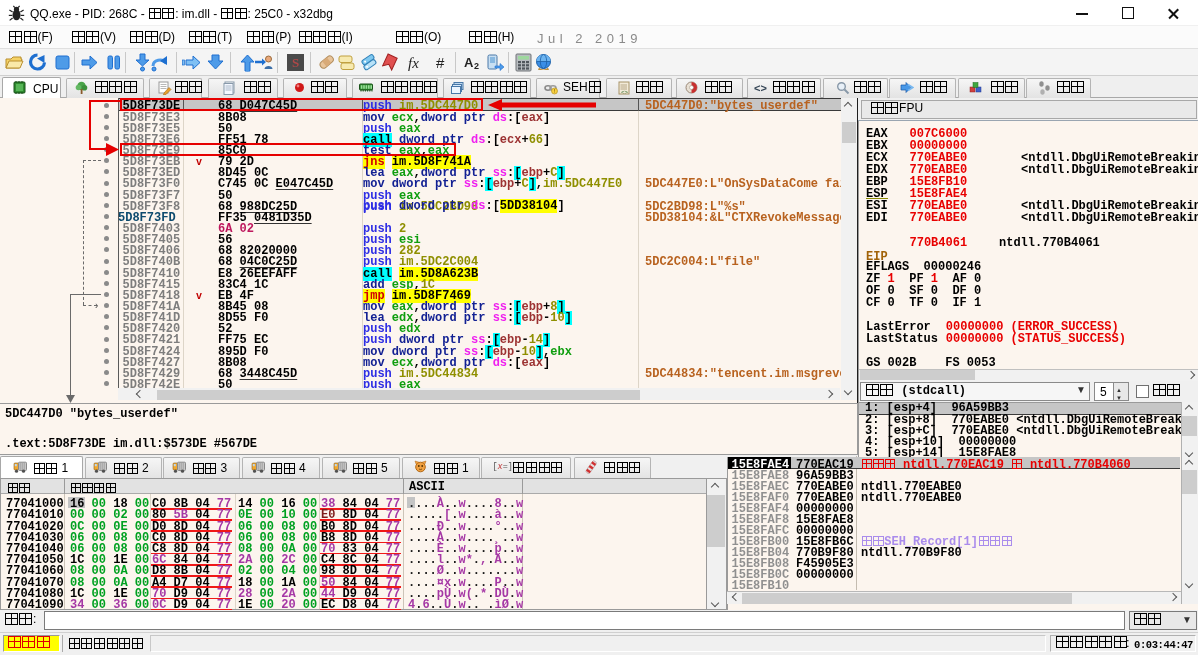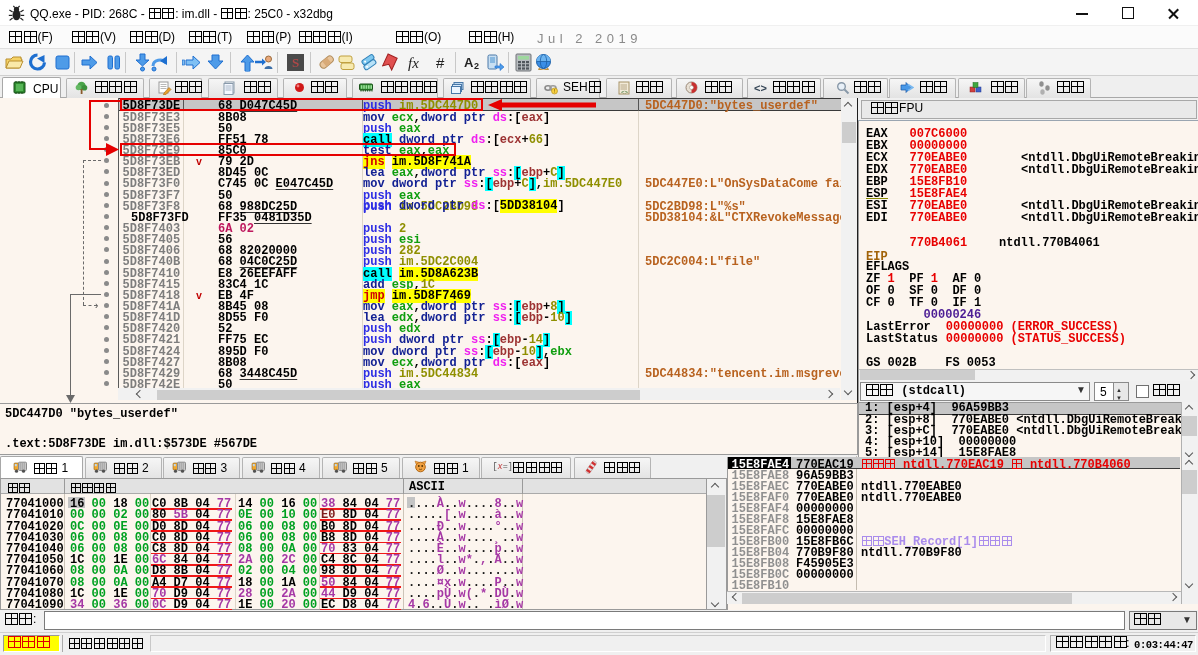--- a/index.html
+++ b/index.html
@@ -347,21 +347,21 @@
 <div style="position:absolute;left:104px;top:191.7px;width:5px;height:5px;border-radius:50%;background:#8a8a8a"></div>
 <div class="m" style="left:122.5px;top:189.5px;color:#7d7d7d;">5D8F73F7</div>
 <div class="m" style="left:218px;top:189.5px;color:#000;">50</div>
 <div class="m" style="left:363px;top:189.5px;color:#000;"><s class="cB">push</s> <s class="cG">eax</s></div>
 <div style="position:absolute;left:104px;top:202.89999999999998px;width:5px;height:5px;border-radius:50%;background:#8a8a8a"></div>
 <div class="m" style="left:122.5px;top:200.7px;color:#7d7d7d;">5D8F73F8</div>
 <div class="m" style="left:218px;top:200.7px;color:#000;">68 <u>988DC25D</u></div>
 <div class="m" style="left:363px;top:200.7px;color:#000;"><s class="cB">push</s> <s class="cO">im.5DC2BD98</s></div>
 <div class="m" style="left:645px;top:200.7px;color:#b8621f;">5DC2BD98:L"%s"</div>
 <div style="position:absolute;left:104px;top:214.0px;width:5px;height:5px;border-radius:50%;background:#8a8a8a"></div>
-<div class="m" style="left:131px;top:211.8px;color:#000000;">5D8F73FD</div>
+<div class="m" style="left:118px;top:211.8px;color:#0c4a6e;">5D8F73FD</div>
 <div class="m" style="left:218px;top:211.8px;color:#000;">FF35 <u>0481D35D</u></div>
 <div class="m" style="left:363px;top:200px;color:#000;"><s class="cB">push</s> <s class="cN">dword ptr</s> <s class="cM">ds</s>:[<s class="cY">5DD38104</s>]</div>
 <div class="m" style="left:645px;top:211.8px;color:#b8621f;">5DD38104:&amp;L"CTXRevokeMessages</div>
 <div style="position:absolute;left:104px;top:225.1px;width:5px;height:5px;border-radius:50%;background:#8a8a8a"></div>
 <div class="m" style="left:122.5px;top:222.9px;color:#7d7d7d;">5D8F7403</div>
 <div class="m" style="left:218px;top:222.9px;color:#be185d;">6A 02</div>
 <div class="m" style="left:363px;top:222.9px;color:#000;"><s class="cB">push</s> <s class="cO">2</s></div>
 <div style="position:absolute;left:104px;top:236.29999999999998px;width:5px;height:5px;border-radius:50%;background:#8a8a8a"></div>
 <div class="m" style="left:122.5px;top:234.1px;color:#7d7d7d;">5D8F7405</div>
 <div class="m" style="left:218px;top:234.1px;color:#000;">56</div>
@@ -476,21 +476,21 @@
 <div class="m" style="left:866px;top:200.2px;color:#000;">ESI</div>
 <div class="m" style="left:909.5px;top:200.2px;color:#e80000;">770EABE0</div>
 <div class="m" style="left:1021px;top:200.2px;color:#000;">&lt;ntdll.DbgUiRemoteBreakin&gt;</div>
 <div class="m" style="left:866px;top:212.3px;color:#000;">EDI</div>
 <div class="m" style="left:909.5px;top:212.3px;color:#e80000;">770EABE0</div>
 <div class="m" style="left:1021px;top:212.3px;color:#000;">&lt;ntdll.DbgUiRemoteBreakin&gt;</div>
 <div class="m" style="left:866px;top:237px;color:#a16207;margin-top:14px;">EIP</div>
 <div class="m" style="left:909.5px;top:237px;color:#e80000;">770B4061</div>
 <div class="m" style="left:999px;top:237px;color:#000;">ntdll.770B4061</div>
 <div class="m" style="left:866px;top:261px;color:#000;">EFLAGS</div>
-<div class="m" style="left:923.6px;top:261px;color:#4c1d95;margin-top:48px;">00000246</div>
+<div class="m" style="left:923.6px;top:261px;color:#000000;">00000246</div>
 <div class="m" style="left:866px;top:273px;color:#000;">ZF <s style="color:#e80000">1</s>  PF <s style="color:#e80000">1</s>  AF 0</div>
 <div class="m" style="left:866px;top:285.2px;color:#000;">OF 0  SF 0  DF 0</div>
 <div class="m" style="left:866px;top:297.2px;color:#000;">CF 0  TF 0  IF 1</div>
 <div class="m" style="left:866px;top:321.2px;color:#000;">LastError</div>
 <div class="m" style="left:945.8px;top:321.2px;color:#e80000;">00000000 (ERROR_SUCCESS)</div>
 <div class="m" style="left:866px;top:333.2px;color:#000;">LastStatus</div>
 <div class="m" style="left:945.8px;top:333.2px;color:#e80000;">00000000 (STATUS_SUCCESS)</div>
 <div class="m" style="left:866px;top:357.4px;color:#000;">GS 002B    FS 0053</div>
 <div style="position:absolute;left:859px;top:369px;width:339px;height:12px;background:#f1f1f1;border-top:1px solid #c0c0c0"></div>
 <div style="position:absolute;left:860px;top:370px;width:115px;height:10px;background:#cdcdcd"></div>

